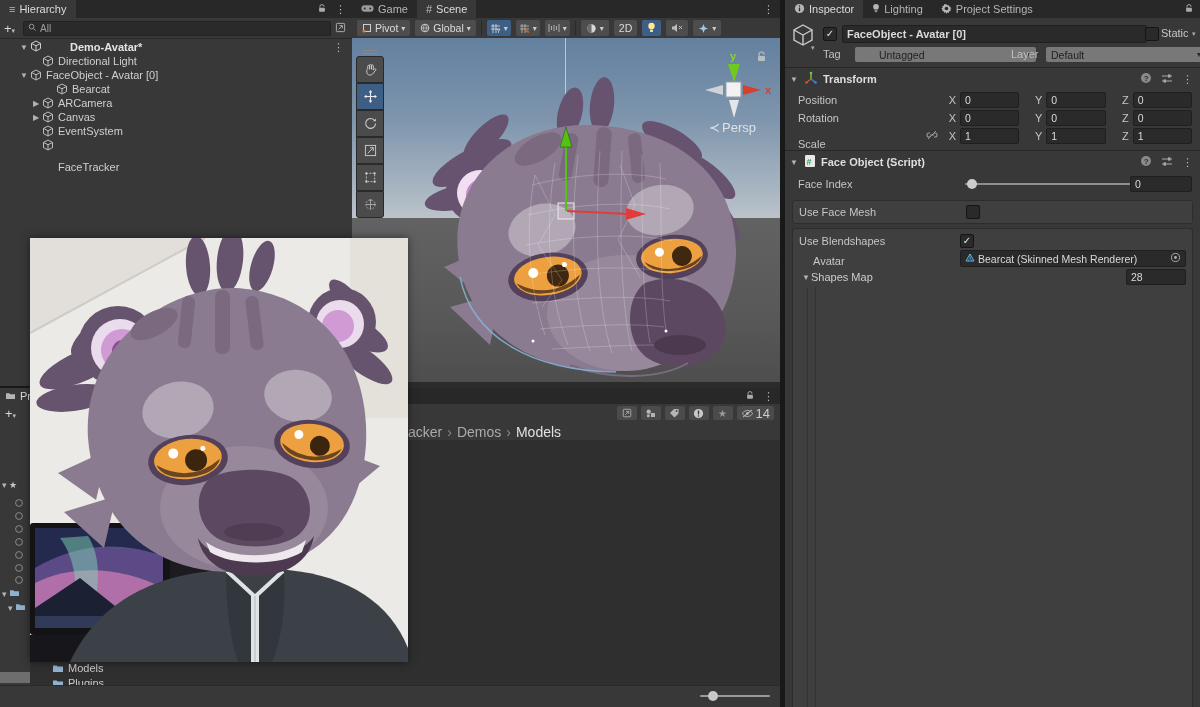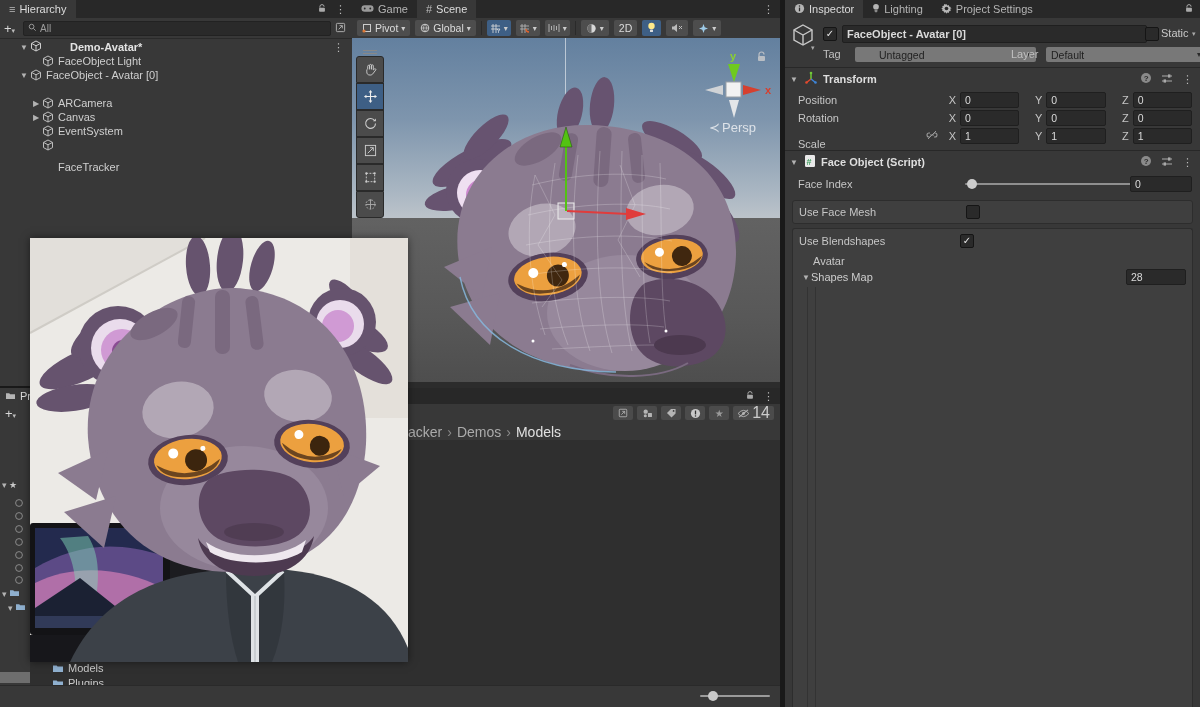--- a/index.html
+++ b/index.html
@@ -92,29 +92,37 @@
           </svg></span>
       <b style="margin-left:4px;color:#e3e3e3;padding-left:24px;">Demo-Avatar*</b>
       <span class="kebab" style="margin-left:auto;margin-right:8px;">⋮</span>
     </div>
     <div class="hrow" style="top:54px;">
         <span style="width:42px;"></span>
         <svg width="12" height="12" viewBox="0 0 12 12">
           <path d="M6 1L10.5 3.4v5.2L6 11 1.5 8.6V3.4Z" fill="none" stroke="#bdbdbd"></path>
           <path d="M1.5 3.4L6 5.8l4.5-2.4M6 5.8V11" fill="none" stroke="#bdbdbd"></path>
         </svg>
-        <span style="margin-left:4px;">FaceObject Light</span>
+        <span style="margin-left:4px;">Directional Light</span>
       </div>
     <div class="hrow" style="top:68px;">
         <span class="fold" style="margin-left:18px;">▼</span>
         <svg width="12" height="12" viewBox="0 0 12 12">
           <path d="M6 1L10.5 3.4v5.2L6 11 1.5 8.6V3.4Z" fill="none" stroke="#bdbdbd"></path>
           <path d="M1.5 3.4L6 5.8l4.5-2.4M6 5.8V11" fill="none" stroke="#bdbdbd"></path>
         </svg>
         <span style="margin-left:4px;">FaceObject - Avatar [0]</span>
+      </div>
+    <div class="hrow" style="top:82px;">
+        <span style="width:56px;"></span>
+        <svg width="12" height="12" viewBox="0 0 12 12">
+          <path d="M6 1L10.5 3.4v5.2L6 11 1.5 8.6V3.4Z" fill="none" stroke="#bdbdbd"></path>
+          <path d="M1.5 3.4L6 5.8l4.5-2.4M6 5.8V11" fill="none" stroke="#bdbdbd"></path>
+        </svg>
+        <span style="margin-left:4px;">Bearcat</span>
       </div>
     <div class="hrow" style="top:96px;">
         <span class="fold" style="margin-left:30px;">▶</span>
         <svg width="12" height="12" viewBox="0 0 12 12">
           <path d="M6 1L10.5 3.4v5.2L6 11 1.5 8.6V3.4Z" fill="none" stroke="#bdbdbd"></path>
           <path d="M1.5 3.4L6 5.8l4.5-2.4M6 5.8V11" fill="none" stroke="#bdbdbd"></path>
         </svg>
         <span style="margin-left:4px;">ARCamera</span>
       </div>
     <div class="hrow" style="top:110px;">
@@ -423,21 +431,21 @@
               <rect x="5.3" y="8" width="1.4" height="1.4" fill="#333"></rect>
             </svg>
           </span>
         <span style="background:#4b4b4b;border-radius:2px;width:20px;height:14px;display:flex;align-items:center;justify-content:center;color:#9a9a9a;font-size:10px;">★</span>
         <span style="background:#4b4b4b;border-radius:2px;height:14px;display:flex;align-items:center;gap:2px;padding:0 4px;">
           <svg width="13" height="9" viewBox="0 0 14 10">
               <path d="M1 5q6-7 12 0q-6 7-12 0Z" fill="none" stroke="#b5b5b5"></path>
               <circle cx="7" cy="5" r="1.6" fill="#b5b5b5"></circle>
               <path d="M2 9L12 1" stroke="#b5b5b5" stroke-width="1.2"></path>
             </svg>
-          <span style="font-size:16px;color:#ccc;">14</span>
+          <span style="font-size:13px;color:#ccc;">14</span>
         </span>
       </div>
     </div>
     <div class="abs" style="left:0;top:34px;right:0;height:18px;background:#383838;border-bottom:1px solid #2a2a2a;">
       <div style="position:absolute;left:408px;top:2px;display:flex;gap:5px;align-items:center;font-size:14px;">
         <span style="color:#ababab;">acker</span>
         <span style="color:#8a8a8a;">›</span>
         <span style="color:#ababab;">Demos</span>
         <span style="color:#8a8a8a;">›</span>
         <span style="color:#e0e0e0;">Models</span>
@@ -678,20 +686,31 @@
 
       <div class="boxed" style="left:7px;top:78px;right:7px;bottom:0;border-bottom:none;border-radius:3px 3px 0 0;">
         <div style="position:absolute;left:6px;top:4px;right:6px;height:16px;display:flex;align-items:center;">
           <span style="width:161px;color:#c6c6c6;">Use Blendshapes</span>
           <span class="chk">
               <span>✓</span>
             </span>
         </div>
         <div style="position:absolute;left:20px;top:22px;right:6px;height:16px;display:flex;align-items:flex-end;">
           <span style="width:147px;color:#c6c6c6;">Avatar</span>
+          <div class="field" style="flex:1;height:15px;gap:3px;">
+            <span><svg width="10" height="10" viewBox="0 0 10 10">
+                  <path d="M5 1L9 8H1Z" fill="none" stroke="#5fb3e8" stroke-width="1"></path>
+                  <path d="M3 8L5 4.5 7 8M5 1v3.5" stroke="#5fb3e8" stroke-width=".7" fill="none"></path>
+                </svg></span>
+            <span style="flex:1;overflow:hidden;white-space:nowrap;">Bearcat (Skinned Mesh Renderer)</span>
+            <span><svg width="11" height="11" viewBox="0 0 12 12">
+                  <circle cx="6" cy="6" r="4.4" fill="none" stroke="#b0b0b0"></circle>
+                  <circle cx="6" cy="6" r="1.6" fill="#b0b0b0"></circle>
+                </svg></span>
+          </div>
         </div>
         <div style="position:absolute;left:8px;top:40px;right:6px;height:16px;display:flex;align-items:center;">
           <span class="fold">▼</span>
           <span style="color:#cdcdcd;">Shapes Map</span>
           <div class="field" style="margin-left:auto;width:50px;height:14px;">
               <span>28</span>
             </div>
         </div>
         <div style="position:absolute;left:14px;top:58px;width:1px;bottom:0;background:#333;"></div>
         <div style="position:absolute;left:22px;top:58px;width:1px;bottom:0;background:#333;"></div>

